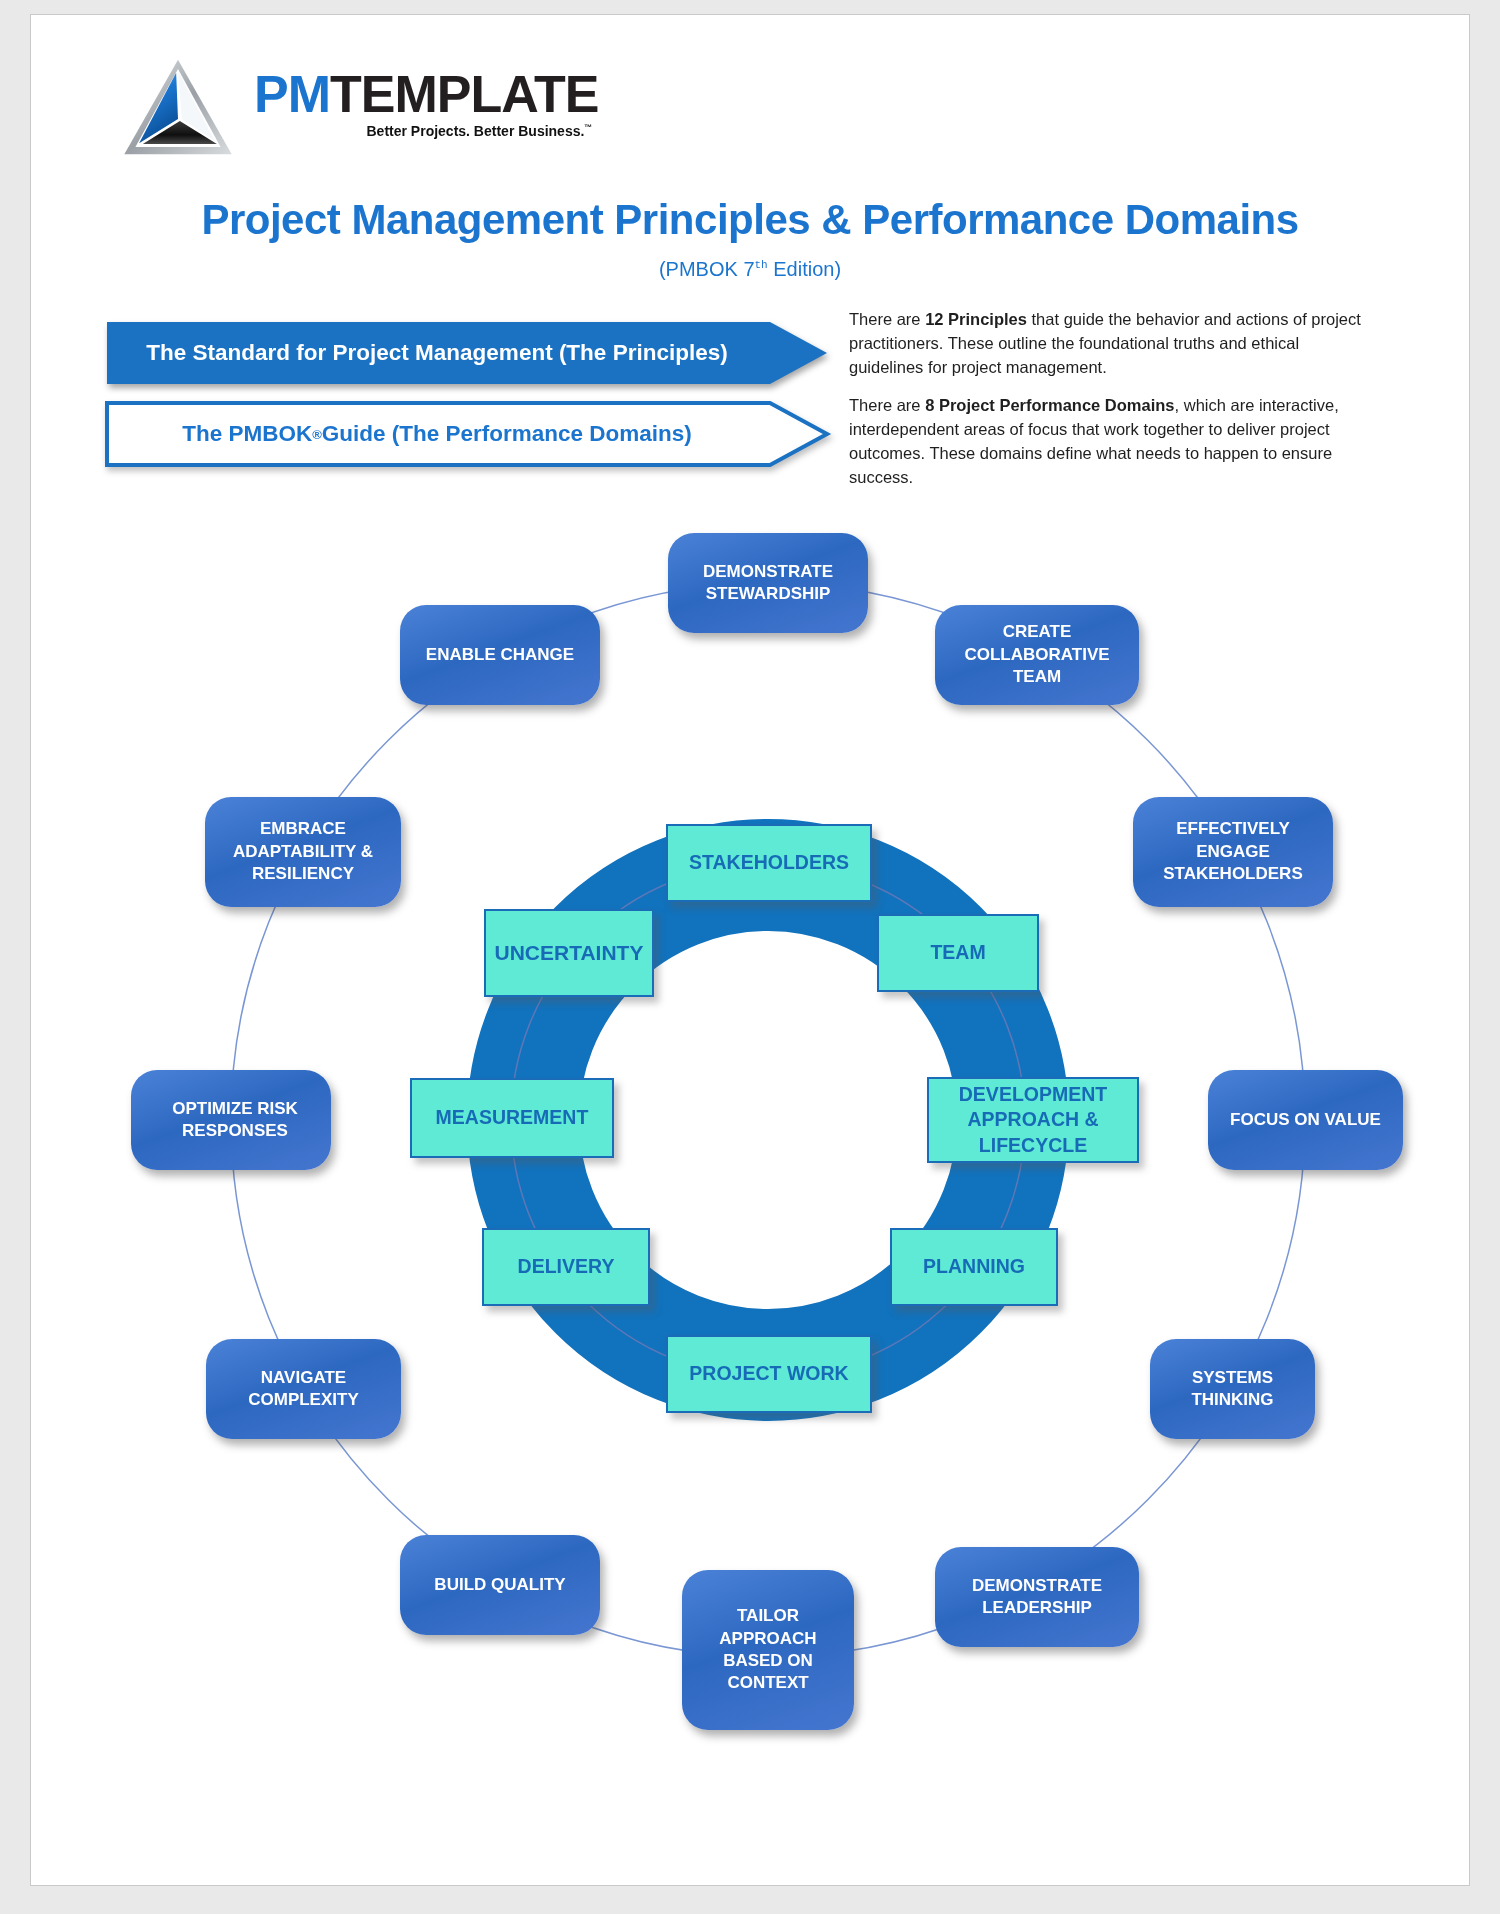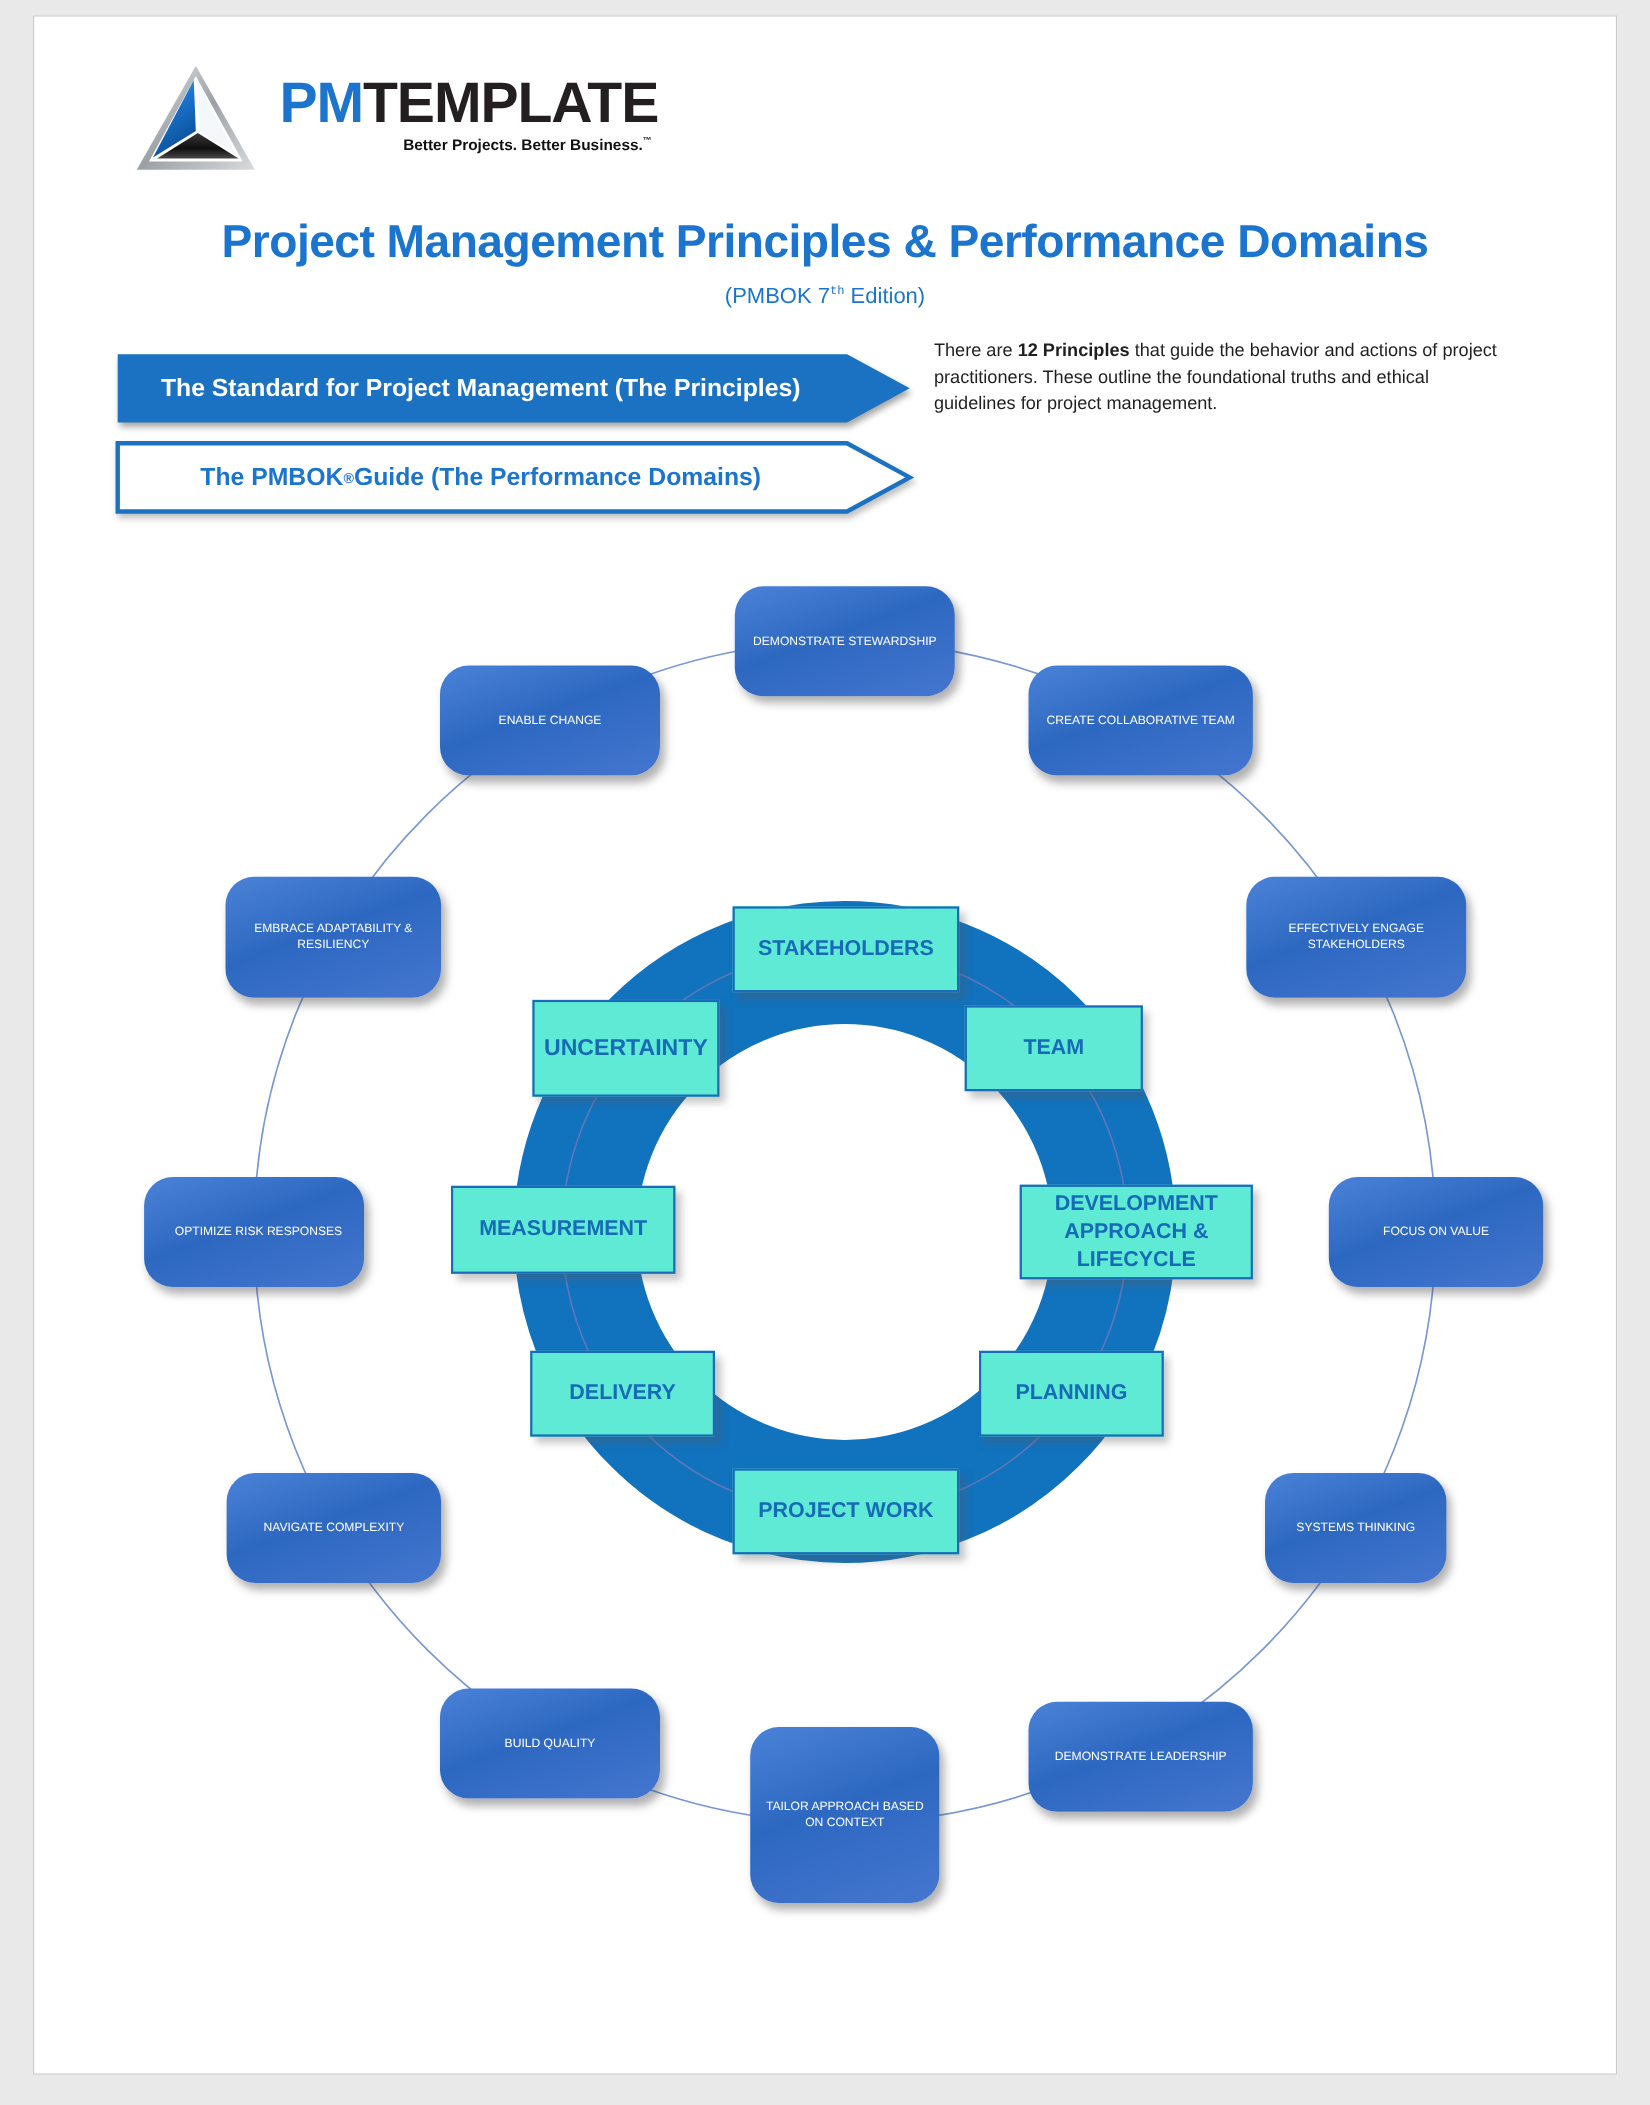--- a/index.html
+++ b/index.html
@@ -45,21 +45,21 @@
     position:absolute;left:849px;top:308px;width:520px;
     font-size:16.5px;line-height:1.45;color:#1f1f1f;
   }
   .intro p{margin:0 0 14px 0;}
   
   .diagram-svg{position:absolute;left:0;top:0;width:1500px;height:1914px;}
   .pbox{
     position:absolute;display:flex;align-items:center;justify-content:center;
     text-align:center;border-radius:26px;
     background:linear-gradient(160deg,#4b82d8 0%,#2d68c0 45%,#4576d0 100%);
-    color:#ffffff;font-weight:normal;font-size:11px;line-height:1.32;
+    color:#ffffff;font-weight:bold;font-size:17px;line-height:1.32;
     box-shadow:4px 6px 8px rgba(60,60,60,0.40);
     padding:8px;box-sizing:border-box;
   }
   .dbox{
     position:absolute;display:flex;align-items:center;justify-content:center;
     text-align:center;background:#5eead4;border:2.5px solid #1a6cb8;
     color:#176bb6;font-weight:bold;font-size:19.5px;line-height:1.3;
     box-shadow:5px 6px 7px rgba(90,90,90,0.35);
     padding:6px;box-sizing:border-box;
   }
@@ -112,20 +112,21 @@
   <polygon points="2,2 665,2 722,33 665,64 2,64" fill="#ffffff" stroke="#1b72c2" stroke-width="4" style="filter:drop-shadow(2px 4px 3px rgba(0,0,0,0.25));"></polygon>
 </svg>
 <div class="banner-text white-bg" style="top:403px;">
     <span>The PMBOK</span>
     <sup style="font-size:13px;">®</sup>
     <span> Guide (The Performance Domains)</span>
   </div>
 
 <div class="intro">
   <p><span>There are </span><b>12 Principles</b><span> that guide the behavior and actions of project practitioners. These outline the foundational truths and ethical guidelines for project management.</span></p>
+  <p><span>There are </span><b>8 Project Performance Domains</b><span>, which are interactive, interdependent areas of focus that work together to deliver project outcomes. These domains define what needs to happen to ensure success.</span></p>
 </div>
 
 <svg class="diagram-svg">
 
   <circle cx="768" cy="1120" r="537" fill="none" stroke="#7a97d4" stroke-width="1.5"></circle>
 
   <circle cx="768" cy="1120" r="245" fill="none" stroke="#1172bd" stroke-width="112"></circle>
 
   <circle cx="768" cy="1120" r="257" fill="none" stroke="rgba(170,125,180,0.5)" stroke-width="1.5"></circle>
 </svg>

